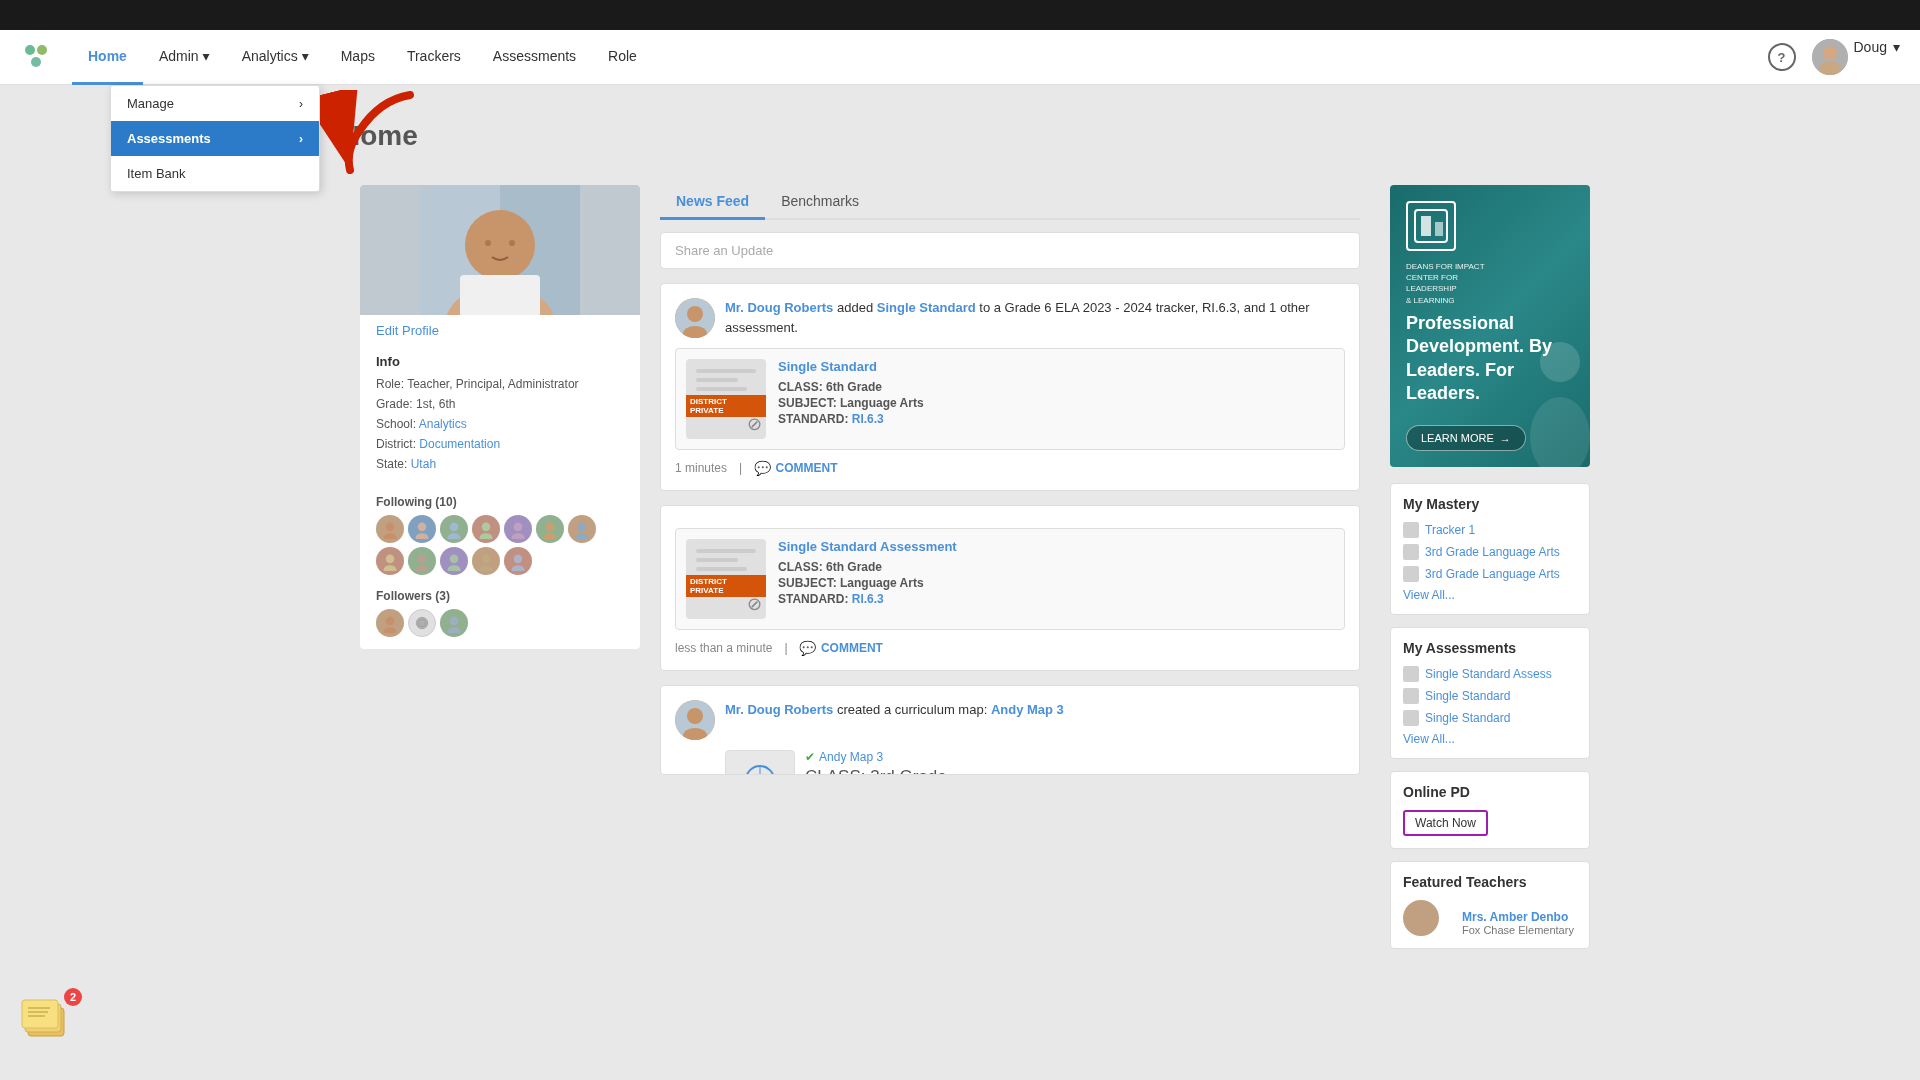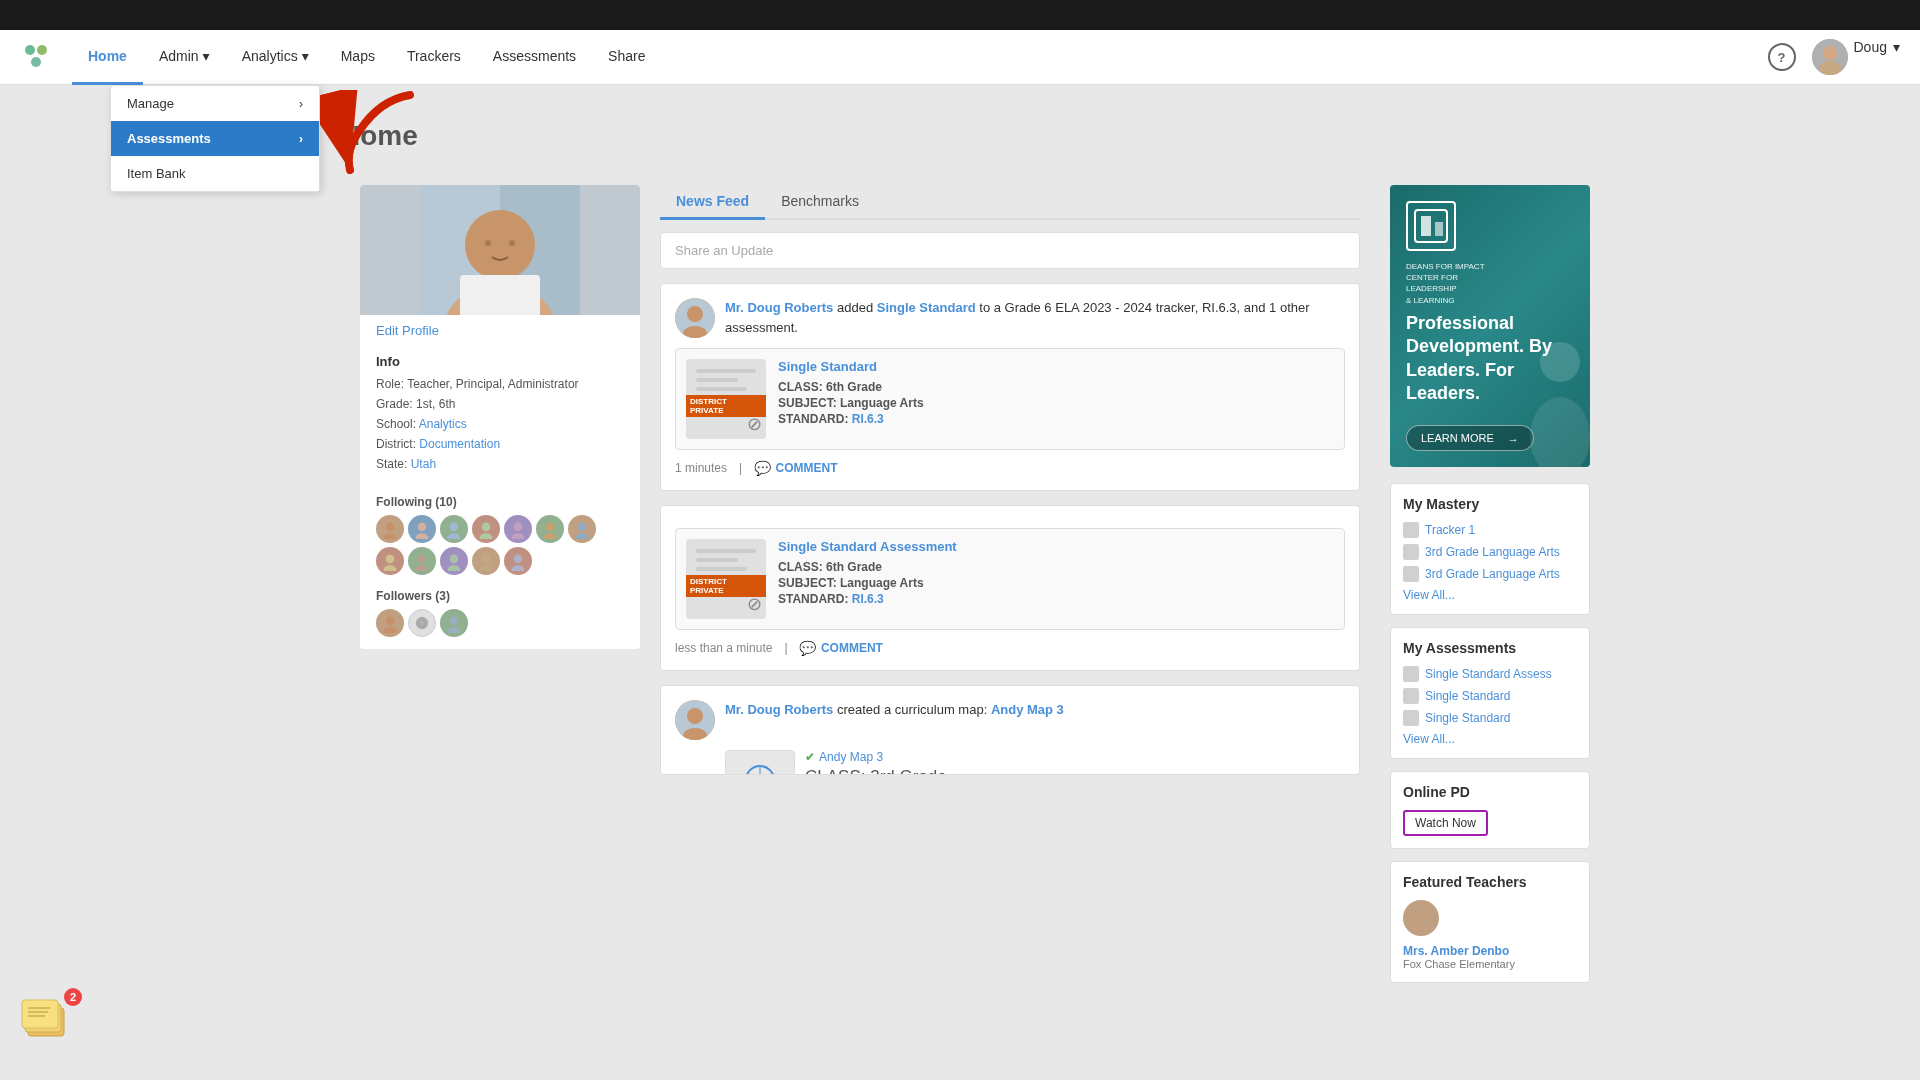--- a/index.html
+++ b/index.html
@@ -281,21 +281,21 @@
     .ad-subtitle { font-size: 9px; opacity: 0.8; margin-bottom: 6px; }
     .ad-title { font-size: 18px; font-weight: bold; line-height: 1.3; margin-bottom: 20px; }
     .ad-btn {
       background: rgba(0,0,0,0.3);
       border: 1px solid rgba(255,255,255,0.5);
       border-radius: 20px;
       color: #fff;
       padding: 6px 14px;
       font-size: 11px;
       cursor: pointer;
-      display: flex; align-items: center; gap: 14px; text-align: center;
+      display: flex; align-items: center; gap: 6px; text-align: center;
     }
     .ad-person-silhouette {
       position: absolute;
       right: 0; bottom: 0;
       width: 80px; height: 130px;
       opacity: 0.5;
     }
 
     .section-card {
       background: #fff;
@@ -318,21 +318,21 @@
     .view-all { color: #4a90d9; font-size: 12px; cursor: pointer; margin-top: 4px; display: block; }
 
     .online-pd-desc { font-size: 12px; color: #555; margin-bottom: 8px; line-height: 1.4; }
     .watch-btn {
       border: 2px solid #a21caf; border-radius: 3px;
       padding: 4px 10px; font-size: 12px; cursor: pointer; color: #333;
       background: #fff; display: inline-block;
     }
 
     .featured-teacher {
-      display: flex; align-items: flex-start; gap: 8px; flex-direction: column;
+      display: flex; align-items: flex-end; gap: 23px;
     }
     .teacher-avatar {
       width: 36px; height: 36px; border-radius: 50%; background: #c0a080; flex-shrink: 0;
     }
     .teacher-name { color: #4a90d9; font-size: 12px; font-weight: bold; }
     .teacher-school { font-size: 11px; color: #777; }
 
     
     .bottom-notif {
       position: fixed;
@@ -389,21 +389,21 @@
     <div class="nav-item">
       <span>Maps</span>
     </div>
     <div class="nav-item">
       <span>Trackers</span>
     </div>
     <div class="nav-item">
       <span>Assessments</span>
     </div>
     <div class="nav-item">
-      <span>Share</span>
+      <span>Role</span>
     </div>
   </div>
   <div class="nav-right">
     <div class="help-icon">
       <span>?</span>
     </div>
     <div class="user-menu">
       <div class="user-avatar-nav">
         <svg viewBox="0 0 36 36" fill="none">
           <circle cx="18" cy="18" r="18" fill="#b0b0b0"></circle>

